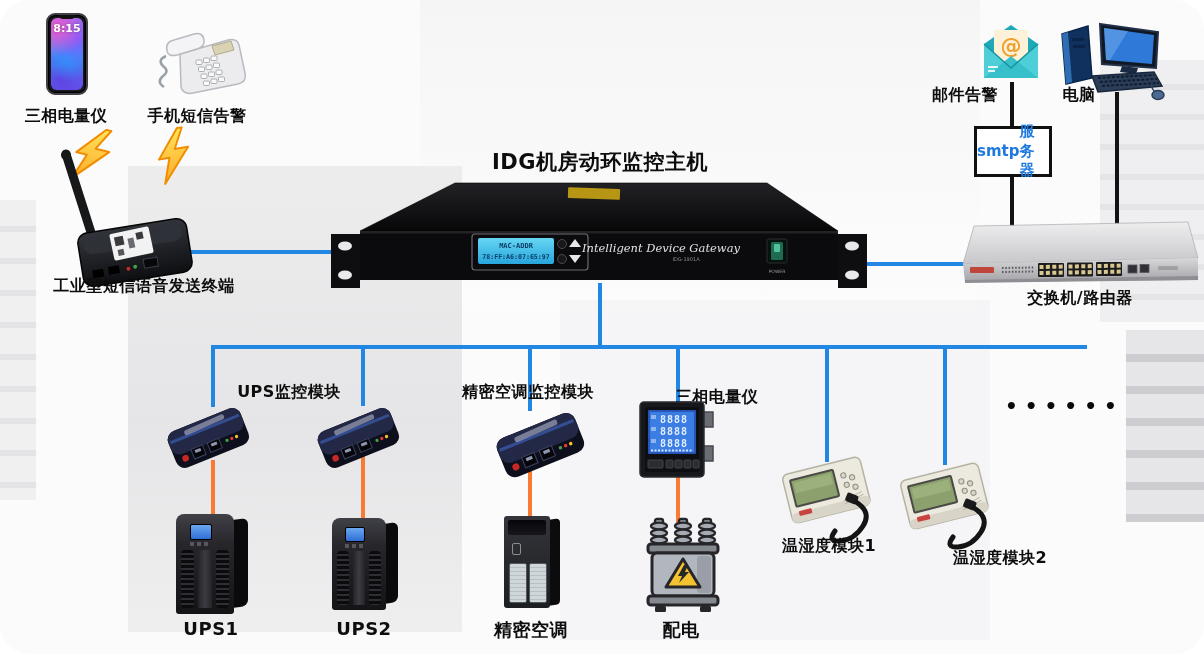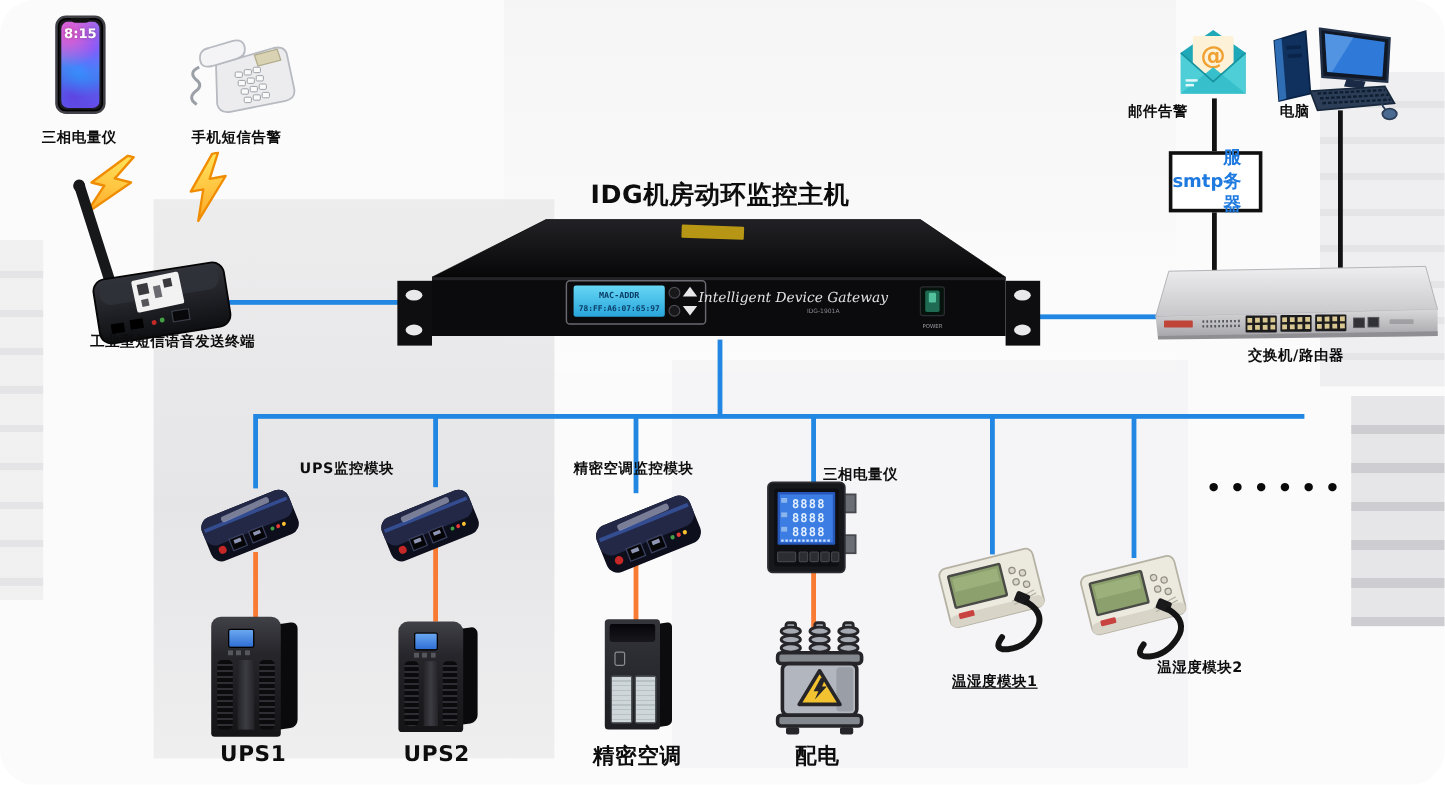--- a/index.html
+++ b/index.html
@@ -6,21 +6,21 @@
   .canvas{position:relative;width:1204px;height:654px;overflow:hidden;
     background:#fbfbfc;font-family:"DejaVu Sans","Liberation Sans",sans-serif;border-radius:29px;}
   .abs{position:absolute;}
   
   .h{position:absolute;height:4px;}
   .v{position:absolute;width:4px;}
   .blue{background:var(--line_blue,#2187e2);}
   .orange{background:var(--line_orange,#f97b33);}
   .black{background:var(--line_black,#121212);}
   
-  .lbl{position:absolute;font-weight:bold;color:#0d0d0d;font-size:12px;
+  .lbl{position:absolute;font-weight:bold;color:#0d0d0d;font-size:16px;
     white-space:nowrap;transform:translateX(-50%);letter-spacing:.5px;}
   .lbl.big{font-size:21px;}
   .lbl.eq{font-size:18px;}
   
   .bgblock{position:absolute;pointer-events:none;}
   
   .phone{position:absolute;left:46px;top:13px;width:38px;height:78px;background:#1b1b1f;
     border:2px solid #404046;border-radius:9px;box-shadow:inset 0 0 0 1.5px #000;}
   .phone .screen{position:absolute;left:3px;right:3px;top:3px;bottom:3px;border-radius:6px;overflow:hidden;
     background:
@@ -399,21 +399,21 @@
         <circle cx="67" cy="43" r="2.6"></circle>
           <circle cx="75" cy="47" r="2.6"></circle>
       </g>
       <line x1="60" y1="58" x2="80" y2="53" stroke="#b5b2a4" stroke-width="1"></line>
       <line x1="61" y1="61" x2="81" y2="56" stroke="#b5b2a4" stroke-width="1"></line>
     </g>
     <rect x="66" y="48" width="12" height="9" rx="2" fill="#1a1a1c" transform="rotate(22 72 52)"></rect>
     <path d="M76,56 q16,10 7,24 q-9,14 -23,15 q-13,1 -5,-10" fill="none" stroke="#141414" stroke-width="5" stroke-linecap="round"></path>
   </svg>
 
-  <div class="lbl" style="left:829px;top:560px;text-decoration:underline;">温湿度模块1</div>
+  <div class="lbl" style="left:829px;top:536px;">温湿度模块1</div>
   <div class="lbl" style="left:955px;top:548px;margin-left:45px;">温湿度模块2</div>
   <div class="dots">••••••</div>
 
   <div class="ups" style="left:176px;top:514px;width:76px;height:102px;">
     <div class="side" style="left:56px;top:5px;width:16px;height:88px;"></div>
     <div class="front" style="width:58px;height:100px;"></div>
     <div class="lcd" style="left:14px;top:10px;width:20px;height:14px;"></div>
     <div class="btns" style="left:14px;top:28px;width:20px;height:4px;"></div>
     <div class="grille" style="left:5px;top:36px;width:13px;height:58px;"></div>
     <div class="col" style="left:22px;top:36px;width:14px;height:58px;"></div>

